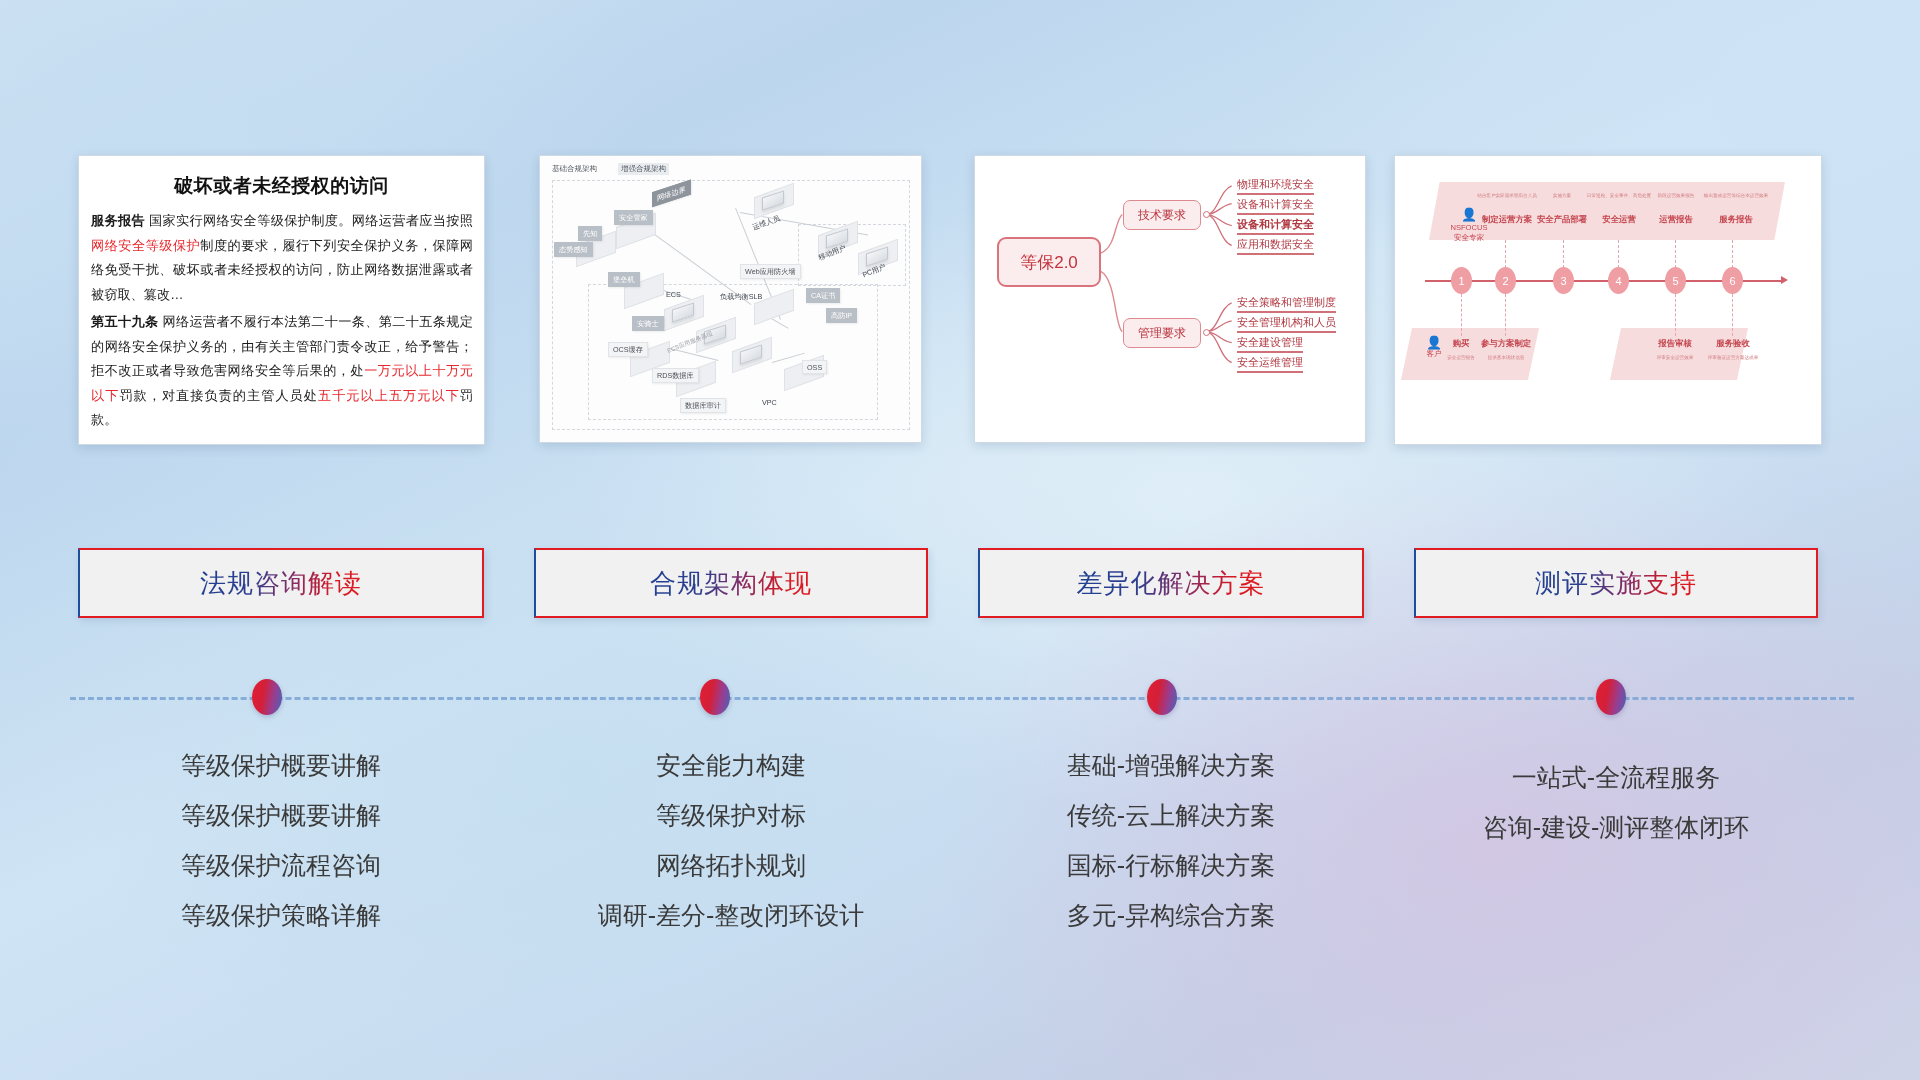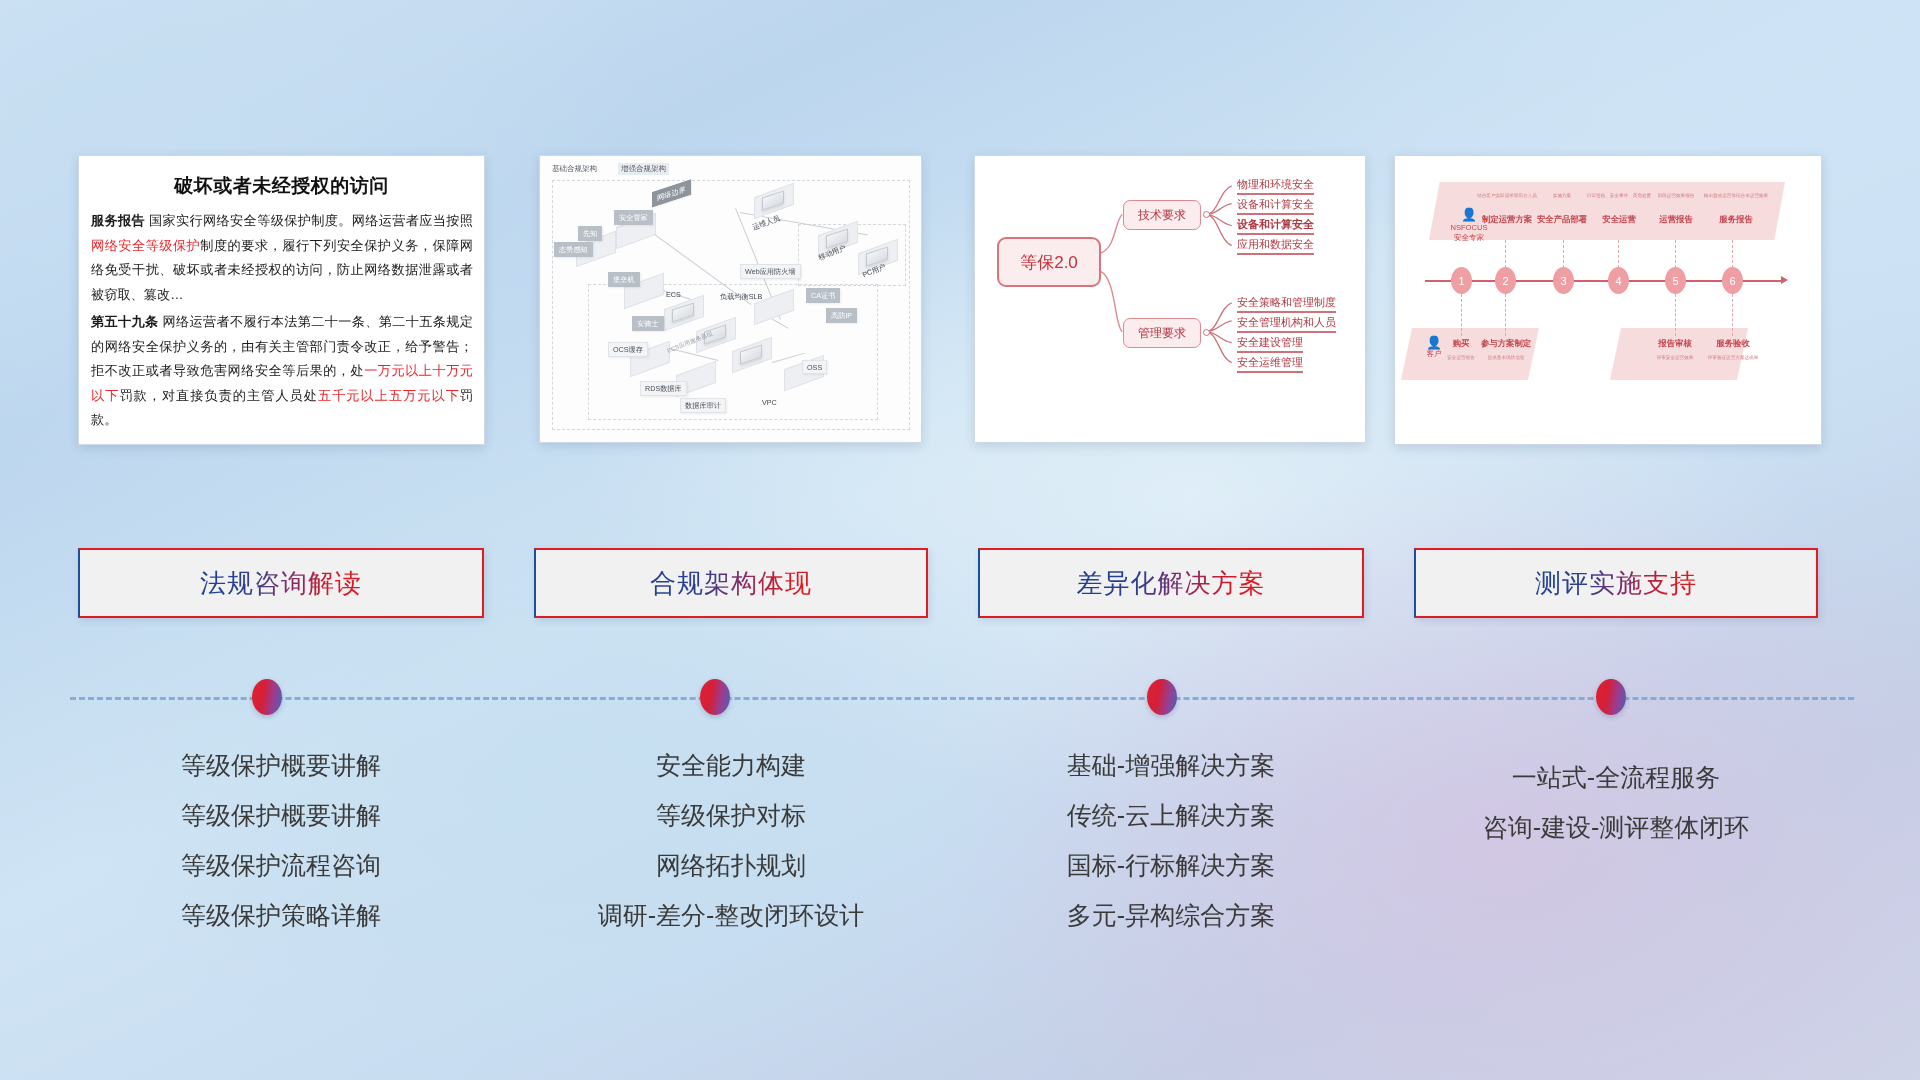--- a/index.html
+++ b/index.html
@@ -369,21 +369,21 @@
         <div class="arch-node" style="left:212px;top:62px;transform:rotate(-20deg);"><span>运维人员</span></div>
         <div class="arch-node" style="left:278px;top:92px;transform:rotate(-22deg);"><span>移动用户</span></div>
         <div class="arch-node" style="left:322px;top:110px;transform:rotate(-22deg);"><span>PC用户</span></div>
         <div class="arch-node" style="left:200px;top:108px;"><span class="chip">Web应用防火墙</span></div>
         <div class="arch-node" style="left:266px;top:132px;"><span class="chip mid">CA证书</span></div>
         <div class="arch-node" style="left:286px;top:152px;"><span class="chip mid">高防IP</span></div>
         <div class="arch-node" style="left:126px;top:134px;"><span>ECS</span></div>
         <div class="arch-node" style="left:92px;top:160px;"><span class="chip mid">安骑士</span></div>
         <div class="arch-node" style="left:180px;top:136px;"><span>负载均衡SLB</span></div>
         <div class="arch-node" style="left:68px;top:186px;"><span class="chip">OCS缓存</span></div>
-        <div class="arch-node" style="left:100px;top:212px;margin-top:13px;"><span class="chip">RDS数据库</span></div>
+        <div class="arch-node" style="left:112px;top:212px;"><span class="chip">RDS数据库</span></div>
         <div class="arch-node" style="left:140px;top:242px;"><span class="chip">数据库审计</span></div>
         <div class="arch-node" style="left:262px;top:204px;"><span class="chip">OSS</span></div>
         <div class="arch-node" style="left:222px;top:242px;"><span>VPC</span></div>
         <div class="arch-node" style="left:126px;top:182px;transform:rotate(-22deg);font-size:6px;color:#9aa1a8;"><span>ECS应用服务器组</span></div>
       </div>
     </div>
 
     <div class="card" id="card-2">
       <div class="mm">
         <svg class="mm-svg" viewBox="0 0 392 288" preserveAspectRatio="none">

